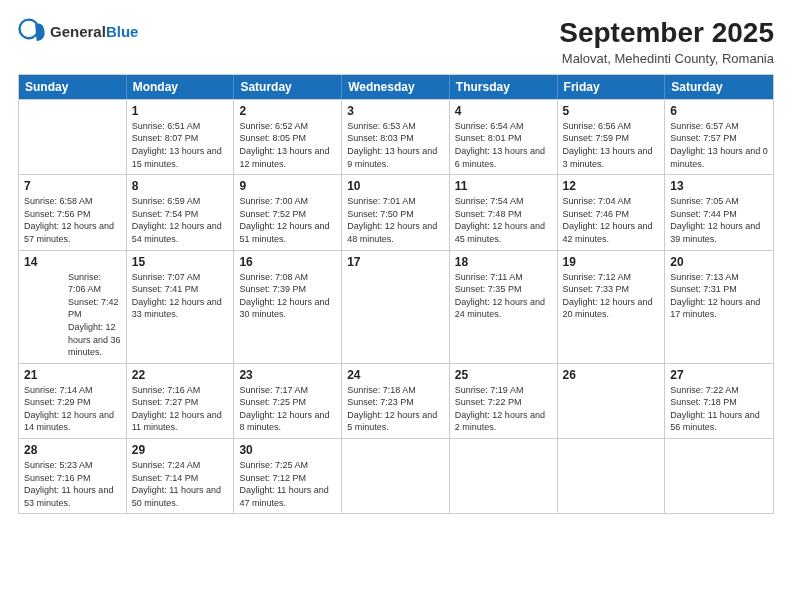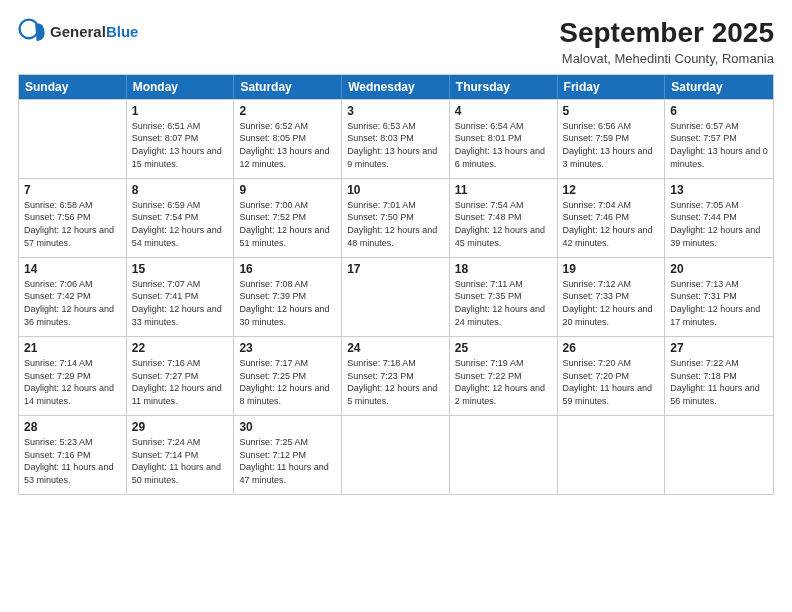--- a/index.html
+++ b/index.html
@@ -211,21 +211,21 @@
           <div class="cal-cell">
             <div class="cell-day">13</div>
             <div class="cell-info" style="white-space: pre-line;">Sunrise: 7:05 AM
 Sunset: 7:44 PM
 Daylight: 12 hours and 39 minutes.</div>
           </div>
         </div>
         <div class="cal-row">
           <div class="cal-cell">
             <div class="cell-day">14</div>
-            <div class="cell-info" style="white-space: pre-line;">Sunrise: 7:06 AM
+            <div class="cell-info" style="white-space: pre-line; margin-left: 44px;">Sunrise: 7:06 AM
 Sunset: 7:42 PM
 Daylight: 12 hours and 36 minutes.</div>
           </div>
           <div class="cal-cell">
             <div class="cell-day">15</div>
             <div class="cell-info" style="white-space: pre-line;">Sunrise: 7:07 AM
 Sunset: 7:41 PM
 Daylight: 12 hours and 33 minutes.</div>
           </div>
           <div class="cal-cell">
@@ -282,23 +282,20 @@
 Daylight: 12 hours and 5 minutes.</div>
           </div>
           <div class="cal-cell">
             <div class="cell-day">25</div>
             <div class="cell-info" style="white-space: pre-line;">Sunrise: 7:19 AM
 Sunset: 7:22 PM
 Daylight: 12 hours and 2 minutes.</div>
           </div>
           <div class="cal-cell">
             <div class="cell-day">26</div>
-            <div class="cell-info" style="white-space: pre-line;">Sunrise: 7:20 AM
-Sunset: 7:20 PM
-Daylight: 11 hours and 59 minutes.</div>
           </div>
           <div class="cal-cell">
             <div class="cell-day">27</div>
             <div class="cell-info" style="white-space: pre-line;">Sunrise: 7:22 AM
 Sunset: 7:18 PM
 Daylight: 11 hours and 56 minutes.</div>
           </div>
         </div>
         <div class="cal-row">
           <div class="cal-cell">

